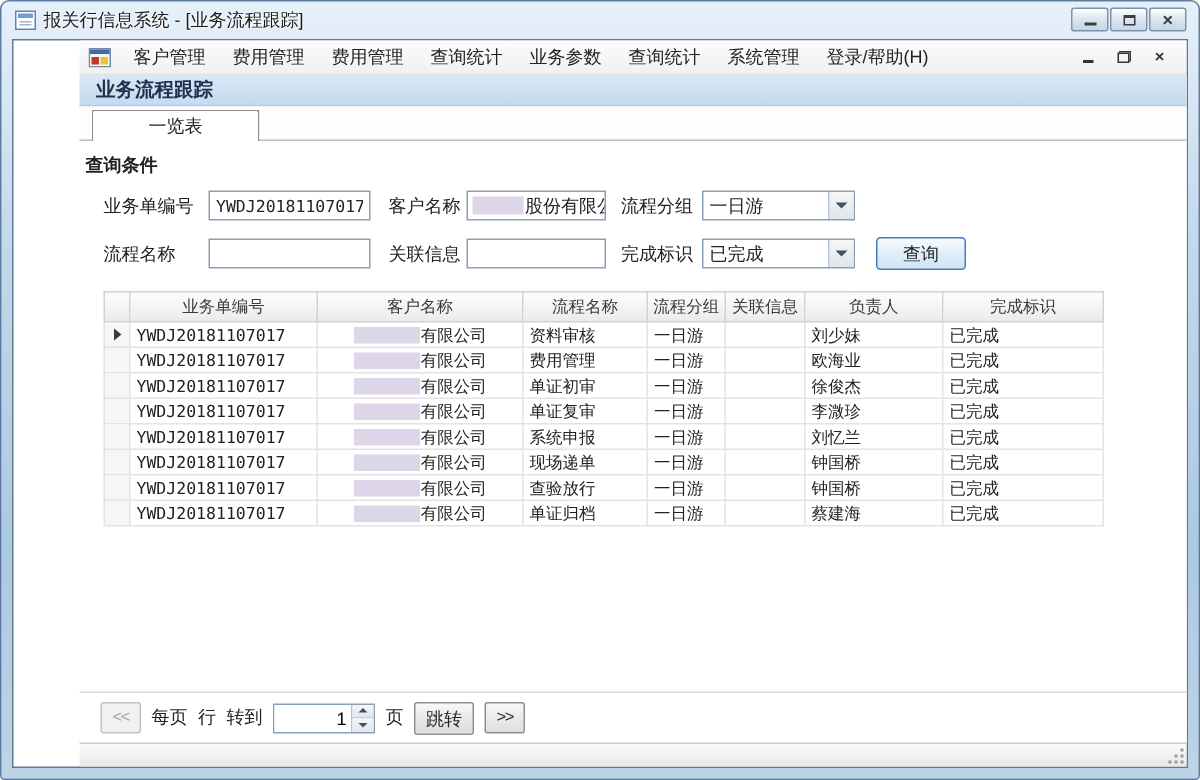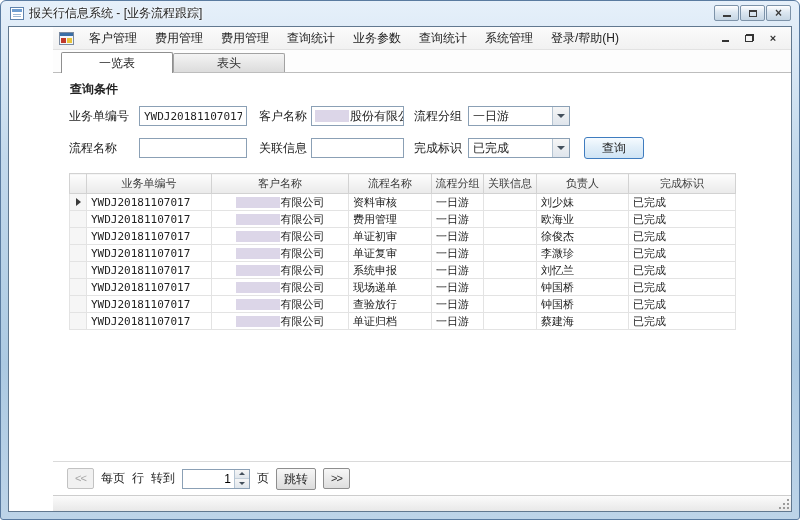--- a/index.html
+++ b/index.html
@@ -57,21 +57,21 @@
   .tabstrip { height:23px; flex:0 0 auto; display:flex; align-items:flex-end; padding-left:8px;
     background:#fdfdfd; border-bottom:1px solid #bdbdbd; }
   .tab { width:112px; text-align:center; font-size:12px; cursor:default;margin-top:31px; }
   .tab.active { background:#fff; border:1px solid #8f8f8f; border-bottom:none; height:21px;
     line-height:20px; margin-bottom:-1px; position:relative; z-index:2;
     box-shadow:inset 0 1px 0 #fff; border-radius:2px 2px 0 0; }
   .tab.inactive { background:linear-gradient(#f4f4f4,#dcdcdc); border:1px solid #a2a2a2; border-bottom:none;
     height:19px; line-height:18px; color:#333; border-radius:2px 2px 0 0; }
 
   .content { flex:1 1 auto; display:flex; flex-direction:column; background:#fff; min-height:0; }
-  .section-title { margin:8px 0 2px 17px; font-weight:bold; color:#222; }
+  .section-title { margin:8px 0 2px 4px; font-weight:bold; color:#222; }
 
   .frow { display:flex; align-items:center; height:22px; margin:5px 0 5px 16px; }
   .flabel { white-space:nowrap; }
   .w70 { width:70px; } .w58 { width:52px; margin-left:12px; } .w56 { width:54px; margin-left:10px; }
   .tbox { height:20px; border:1px solid #8ba0b5; background:#fff; font-family:inherit; font-size:12px;
     padding:1px 4px; color:#222; }
   .tb-order { width:108px; font-family:"DejaVu Sans Mono", monospace; font-size:11px; }
   .tb-mid { width:93px; }
   .redfield { display:flex; align-items:center; padding:1px 3px; overflow:hidden; white-space:nowrap; }
   .redact { display:inline-block; width:34px; height:12px; background:var(--redaction,#dcd6e8); margin-right:1px; flex:0 0 auto; }
@@ -169,24 +169,26 @@
         <div class="mdi-btn">
             <span class="g-restore"></span>
           </div>
         <div class="mdi-btn">
             <span class="g-close-s">×</span>
           </div>
       </div>
     </div>
 
     <div class="mdi-content">
+      <div class="page-header">
+        <span>业务流程跟踪</span>
+      </div>
 
       <div class="tabstrip">
         <div class="tab active"><span>一览表</span></div>
-        <div class="tab inactive"><span>表头</span></div>
       </div>
 
       <div class="content">
         <div class="section-title">查询条件</div>
 
         <div class="frow">
           <label class="flabel w70">业务单编号</label>
           <input class="tbox tb-order" value="YWDJ20181107017" style="">
           <label class="flabel w58">客户名称</label>
           <div class="tbox tb-mid redfield">

